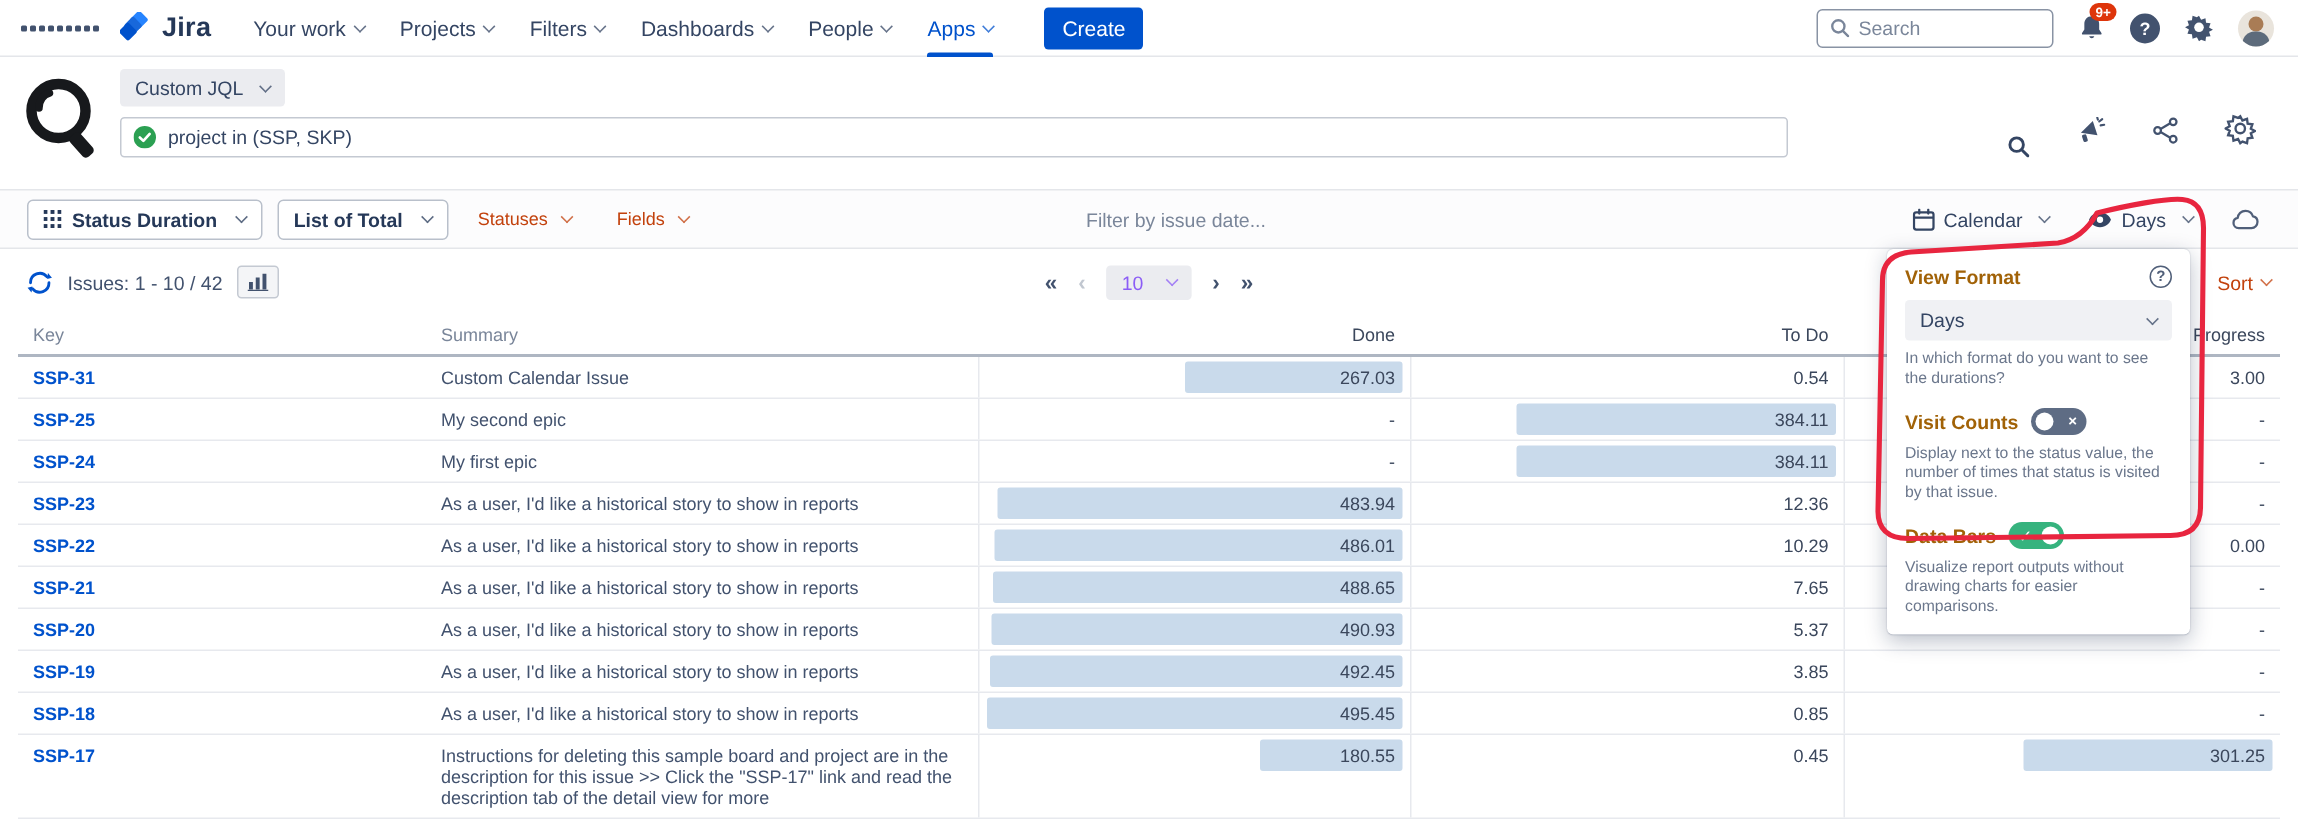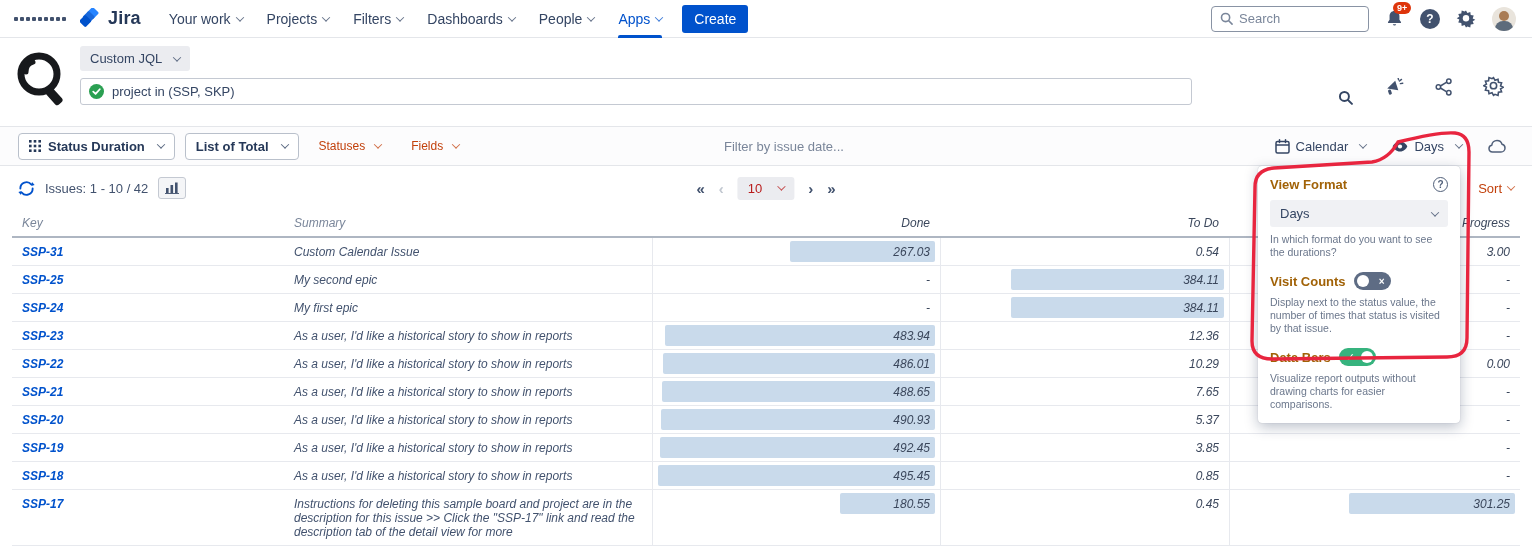--- a/index.html
+++ b/index.html
@@ -10,21 +10,21 @@
   .topnav { height:38px; display:flex; align-items:center; padding:0 16px 0 14px; border-bottom:1px solid #e4e6ea; background:#fff; }
   .grid-icon { display:grid; grid-template-columns:repeat(3,4px); grid-gap:2px; margin-right:14px; cursor:pointer; }
   .grid-icon i { width:4px; height:4px; border-radius:1px; background:#42526e; }
   .logo { display:flex; align-items:center; gap:6px; margin-right:18px; }
   .logo-text { font-size:18px; font-weight:600; color:#253858; letter-spacing:.2px; }
   .nav-items { display:flex; align-items:center; gap:4px; height:38px; }
   .nav-item { position:relative; height:38px; display:flex; align-items:center; padding:0 10px; font-size:14px; font-weight:500; color:#344563; cursor:pointer; white-space:nowrap; }
   .nav-item.active { color:#0052CC; }
   .nav-item.active::after { content:""; position:absolute; left:10px; right:10px; bottom:0; height:3px; background:#0052CC; border-radius:2px 2px 0 0; }
   .chev { display:inline-block; width:6px; height:6px; border-right:1.8px solid currentColor; border-bottom:1.8px solid currentColor; transform:rotate(45deg) translate(-1px,-1px); margin-left:6px; opacity:.75; }
-  .create-btn { margin-left:10px; background:#0052CC; color:#fff; font-size:14px; font-weight:500; border:none; border-radius:3px; padding:6px 12px; cursor:pointer; }
+  .create-btn { margin-left:24px; background:#0052CC; color:#fff; font-size:14px; font-weight:500; border:none; border-radius:3px; padding:6px 12px; cursor:pointer; }
   .topnav-right { margin-left:auto; display:flex; align-items:center; gap:16px; }
   .search-box { display:flex; align-items:center; gap:6px; width:158px; height:26px; border:1px solid #8993a4; border-radius:4px; padding:0 8px; color:#7a869a; background:#fff; }
   .search-box input { border:none; outline:none; width:110px; font-size:13px; color:#42526e; font-family:inherit; background:transparent; }
   .search-box input::placeholder { color:#7a869a; }
   .icon-btn { position:relative; cursor:pointer; display:flex; align-items:center; justify-content:center; }
   .badge { position:absolute; top:-7px; left:8px; background:#DE350B; color:#fff; font-size:9px; font-weight:700; border-radius:7px; padding:1.5px 4px; line-height:1; }
   .help-circle { width:20px; height:20px; border-radius:50%; background:#42526e; color:#fff; font-size:12px; font-weight:700; display:flex; align-items:center; justify-content:center; }
   .avatar { width:24px; height:24px; border-radius:50%; background:#e9e4dc; overflow:hidden; position:relative; cursor:pointer; }
   .avatar i.head { position:absolute; left:7px; top:4px; width:10px; height:10px; border-radius:50%; background:#a97c55; }
   .avatar i.body { position:absolute; left:3px; top:14px; width:18px; height:12px; border-radius:8px 8px 0 0; background:#5d6b7b; }
@@ -47,29 +47,29 @@
   .tb-icon-link { display:flex; align-items:center; gap:6px; font-size:13px; font-weight:500; color:#344563; cursor:pointer; }
 
   
   .results { position:relative; height:44px; display:flex; align-items:center; padding:0 18px; }
   .res-left { display:flex; align-items:center; gap:10px; }
   .res-label { font-size:13px; color:#42526e; }
   .chart-btn { display:flex; align-items:flex-end; gap:0; border:1px solid #c4c9d2; background:#f4f5f7; border-radius:3px; padding:4px 6px; cursor:pointer; }
   .pagination { position:absolute; left:50%; transform:translateX(-50%); display:flex; align-items:center; gap:14px; font-size:14px; }
   .pg { cursor:pointer; color:#42526e; font-weight:700; font-size:15px; }
   .pg.disabled { color:#c1c7d0; cursor:default; }
-  .pg-select { display:flex; align-items:center; gap:10px; background:#ebecf0; border-radius:3px; padding:4px 10px; font-size:13px; color:#b91c1c; cursor:pointer; }
+  .pg-select { display:flex; align-items:center; gap:10px; background:#ebecf0; border-radius:3px; padding:4px 10px; font-size:13px; color:#8b5cf6; cursor:pointer; }
   .sort { margin-left:auto; display:flex; align-items:center; font-size:13px; color:#c2410c; cursor:pointer; }
 
   
   .table { margin:0 12px; }
   .trow { display:grid; grid-template-columns:272px 368px 288px 289px 291px; align-items:start; border-bottom:1px solid #e7e9ee; }
   .thead { border-bottom:2px solid #aeb6c2; }
   .thead .tcell { font-size:12px; color:#7a869a; padding-top:6px; padding-bottom:6px; }
-  .tcell { font-size:12px; padding:7px 10px 6px 10px; line-height:14px;font-style:italic; }
+  .tcell { font-size:12px; padding:7px 10px 6px 10px; line-height:14px; }
   .tcell.key a { color:#0052CC; font-weight:600; text-decoration:none; cursor:pointer; }
   .tcell.summary { color:#42526e; }
   .tcell.num { position:relative; text-align:right; color:#3b475c; border-left:1px solid #e7e9ee; align-self:stretch; }
   .thead .tcell.num { border-left:none; }
   .dbar { position:absolute; right:5px; top:3px; height:21px; border-radius:2px; }
   .tcell.num span { position:relative; }
 
   
   .panel { position:absolute; left:1258px; top:166px; width:202px; background:#fff; border-radius:4px; box-shadow:0 4px 14px rgba(9,30,66,.28), 0 0 1px rgba(9,30,66,.3); padding:11px 12px 12px 12px; z-index:40; }
   .panel-row { display:flex; align-items:center; gap:8px; }

